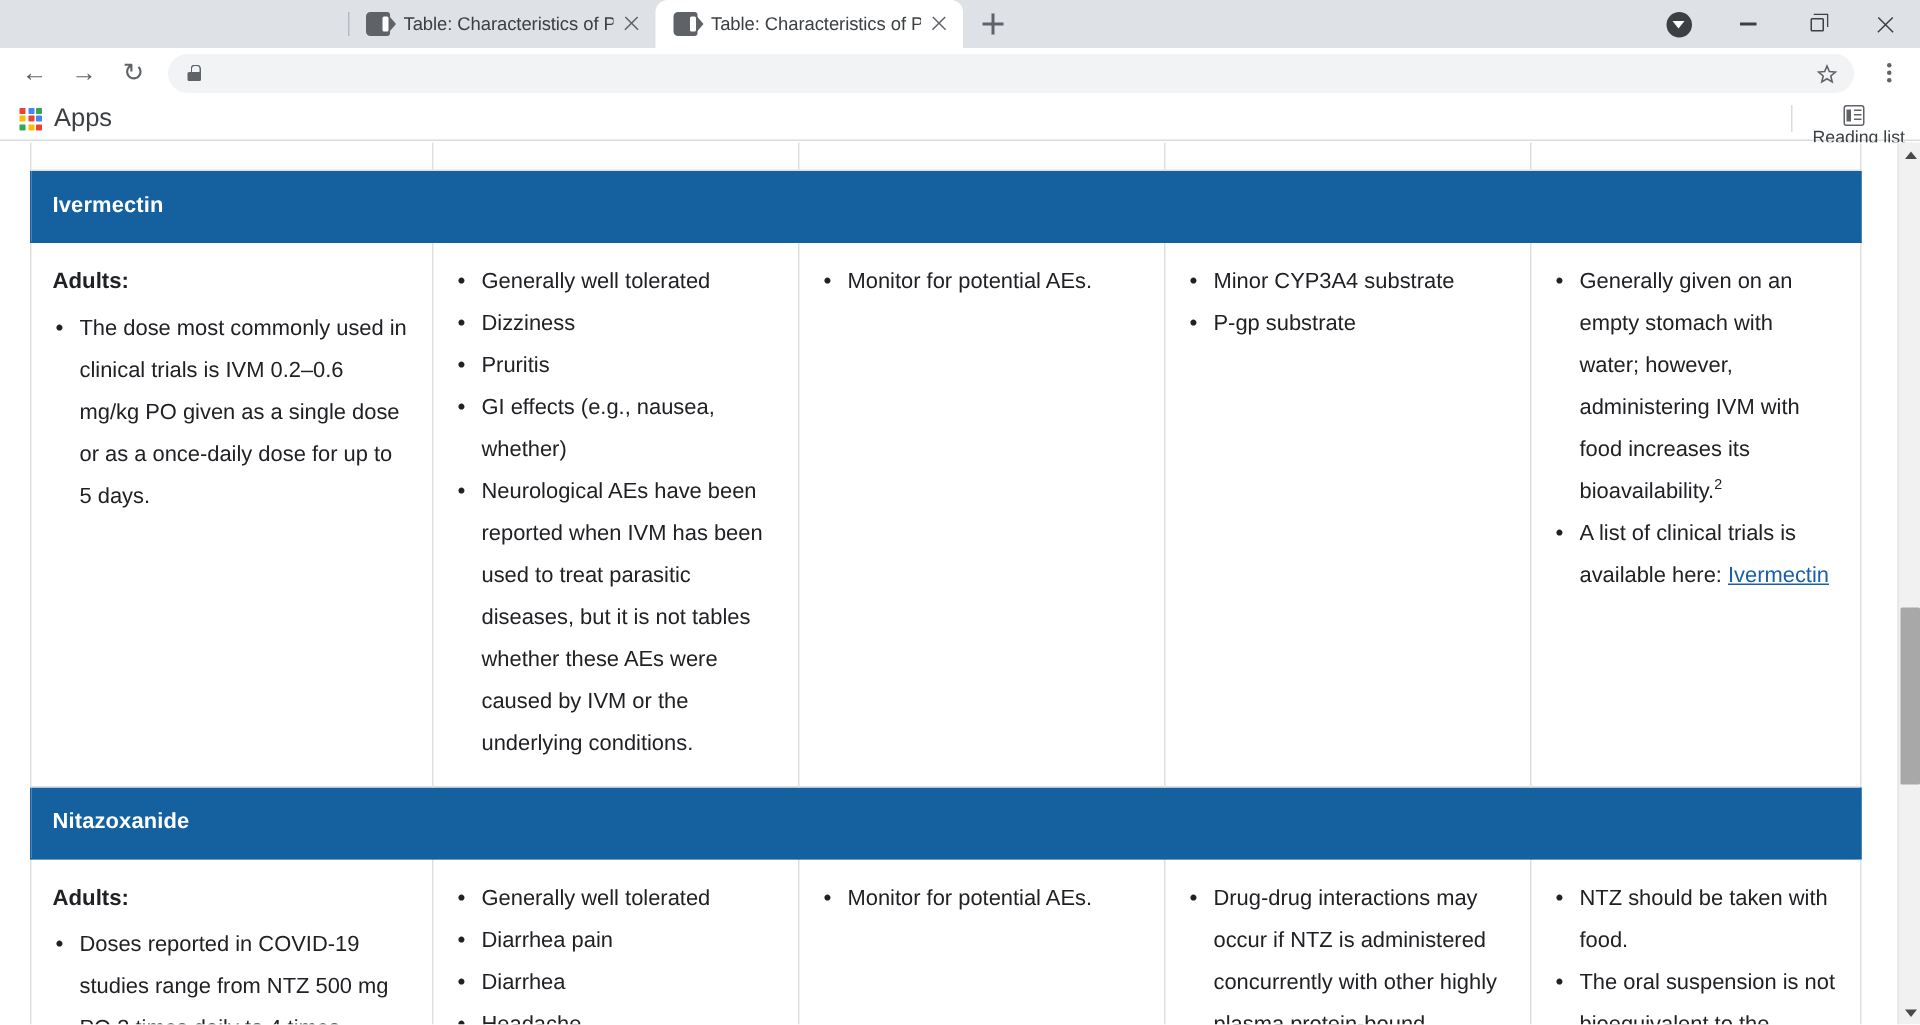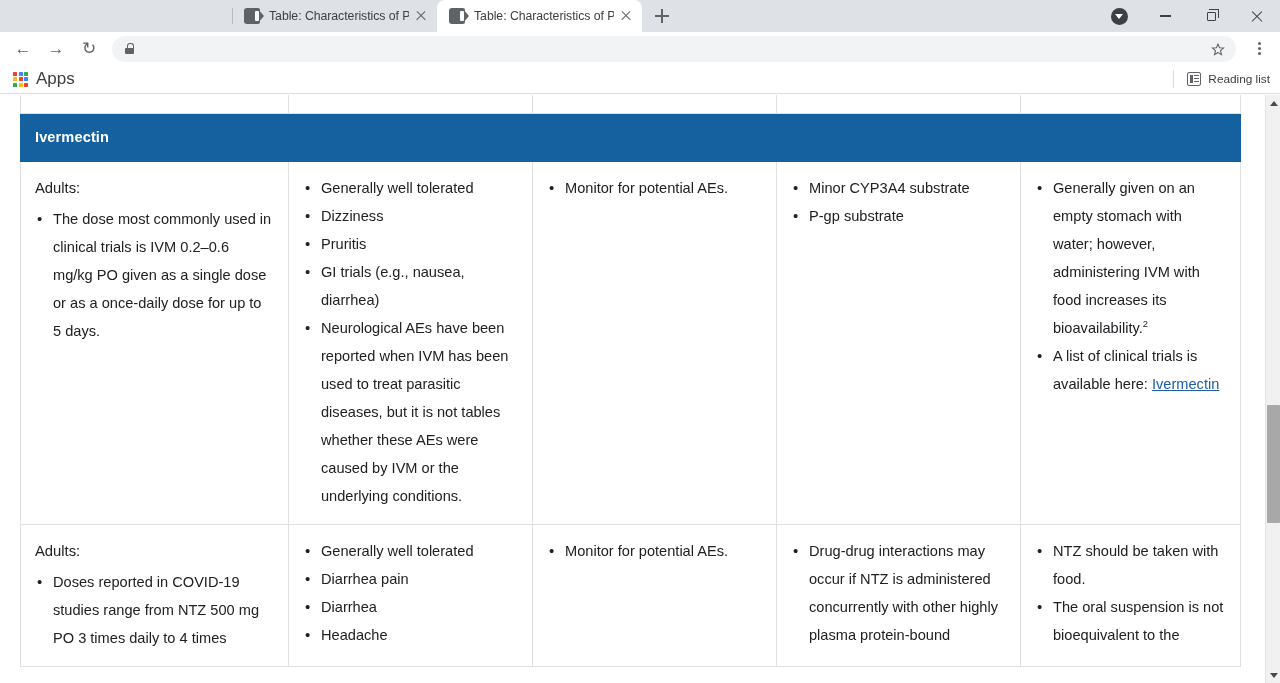--- a/index.html
+++ b/index.html
@@ -174,21 +174,21 @@
   .apps-grid {
     width: 15px; height: 15px; display: grid;
     grid-template-columns: repeat(3, 1fr); grid-template-rows: repeat(3, 1fr);
     gap: 1.5px; margin-right: 8px;
   }
   .apps-grid i { display: block; border-radius: 0.5px; }
   .apps-label { font-size: 17px; color: #3c4043; }
   .reading-list {
     margin-left: auto; display: flex; align-items: center;
     font-size: 11.8px; color: #3c4043; cursor: pointer;
-    padding-left: 13px; border-left: 1px solid #dadce0; height: 18px;
+    padding-left: 13px; border-left: 1px solid #dadce0; height: 18px; flex-direction: column;
   }
   .rl-ic {
     width: 14px; height: 14px; margin-right: 7px;
     border: 1.3px solid #5f6368; border-radius: 2px;
     position: relative; flex: 0 0 14px;
   }
   .rl-ic::before {
     content: ""; position: absolute; left: 1.2px; top: 2px;
     width: 3px; height: 8px; background: #5f6368;
   }
@@ -233,21 +233,21 @@
 
   td.drugband {
     background: #15609f !important;
     border: 1px solid #15609f;
     padding: 9px 0 10px 14px;
   }
   .drugname {
     color: #ffffff; font-size: 14.6px; font-weight: bold;
     letter-spacing: 0.1px; line-height: 22px;
   }
-  .sublabel { font-weight: normal; font-size: 14.8px; display: block; margin-bottom: 3px; }
+  .sublabel { font-weight: bold; font-size: 14.8px; display: block; margin-bottom: 3px; }
   ul.bul { list-style: none; margin: 0; padding: 0; }
   ul.bul > li {
     position: relative; padding-left: 18px; margin: 0;
     line-height: 28px;
   }
   ul.bul > li::before {
     content: "•"; position: absolute; left: 2px; top: 0;
     font-size: 15px; color: #202124; line-height: 28px;
   }
   sup { font-size: 9.5px; vertical-align: super; line-height: 0; }
@@ -399,21 +399,21 @@
             <span class="sublabel">Adults:</span>
             <ul class="bul">
               <li>The dose most commonly used in clinical trials is IVM 0.2–0.6 mg/kg PO given as a single dose or as a once-daily dose for up to 5 days.</li>
             </ul>
           </td>
           <td>
             <ul class="bul">
               <li>Generally well tolerated</li>
               <li>Dizziness</li>
               <li>Pruritis</li>
-              <li>GI trials (e.g., nausea, diarrhea)</li>
+              <li>GI effects (e.g., nausea, whether)</li>
               <li>Neurological AEs have been reported when IVM has been used to treat parasitic diseases, but it is not tables whether these AEs were caused by IVM or the underlying conditions.</li>
             </ul>
           </td>
           <td>
             <ul class="bul">
               <li>Monitor for potential AEs.</li>
             </ul>
           </td>
           <td>
             <ul class="bul">
@@ -422,20 +422,25 @@
             </ul>
           </td>
           <td>
             <ul class="bul">
               <li><span>Generally given on an empty stomach with water; however, administering IVM with food increases its bioavailability.</span><sup>2</sup></li>
               <li><span>A list of clinical trials is available here: </span><a class="lnk" href="#">Ivermectin</a></li>
             </ul>
           </td>
         </tr>
 
+        <tr>
+          <td class="drugband" colspan="5">
+            <span class="drugname">Nitazoxanide</span>
+          </td>
+        </tr>
 
         <tr>
           <td>
             <span class="sublabel">Adults:</span>
             <ul class="bul">
               <li>Doses reported in COVID-19 studies range from NTZ 500 mg PO 3 times daily to 4 times</li>
             </ul>
           </td>
           <td>
             <ul class="bul">

